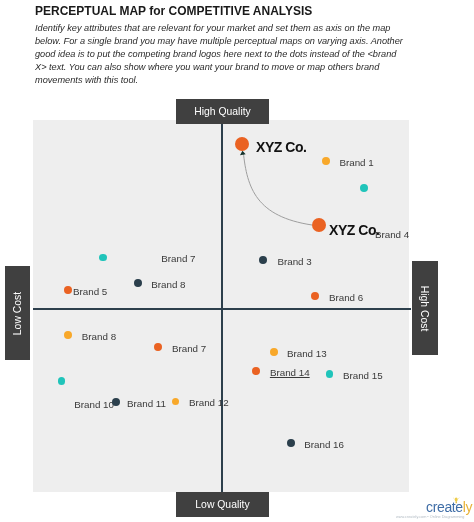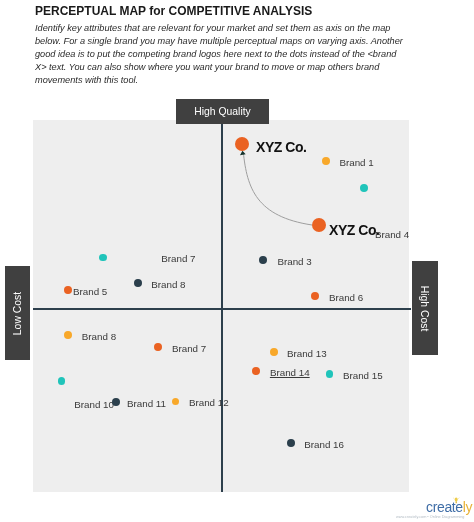--- a/index.html
+++ b/index.html
@@ -40,20 +40,23 @@
 <div id="root">
   <div class="title">PERCEPTUAL MAP for COMPETITIVE ANALYSIS</div>
   <div class="desc">Identify key attributes that are relevant for your market and set them as axis on the map below. For a single brand you may have multiple perceptual maps on varying axis. Another good idea is to put the competing brand logos here next to the dots instead of the &lt;brand X&gt; text. You can also show where you want your brand to move or map others brand movements with this tool.</div>
 
   <div class="maparea"></div>
   <div class="axisv"></div>
   <div class="axish"></div>
 
   <div class="lbl lbl-hq">
       <span>High Quality</span>
+    </div>
+  <div class="lbl lbl-lq">
+      <span>Low Quality</span>
     </div>
   <div class="lbl lbl-lc">
       <span>Low Cost</span>
     </div>
   <div class="lbl lbl-hc">
       <span>High Cost</span>
     </div>
 
   <svg class="arrow" viewBox="0 0 474 522">
     <path id="arrowpath" fill="none" stroke="#9e9e9e" stroke-width="1.0" d="M 312 225 C 256.5 216.6 247 188.3 243.3 152"></path>

